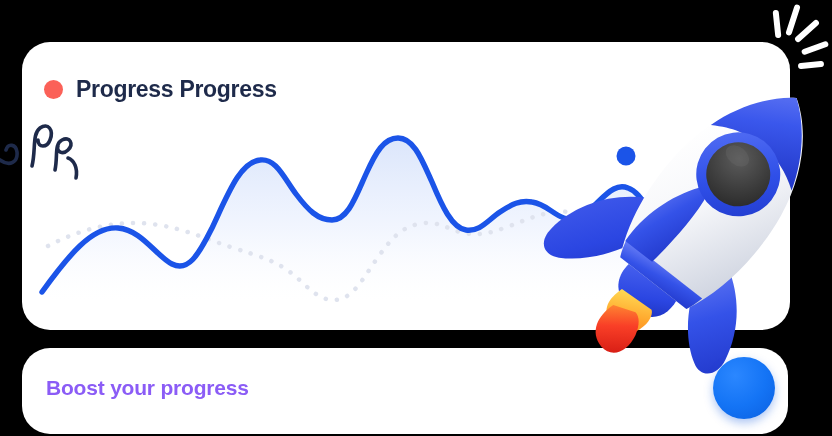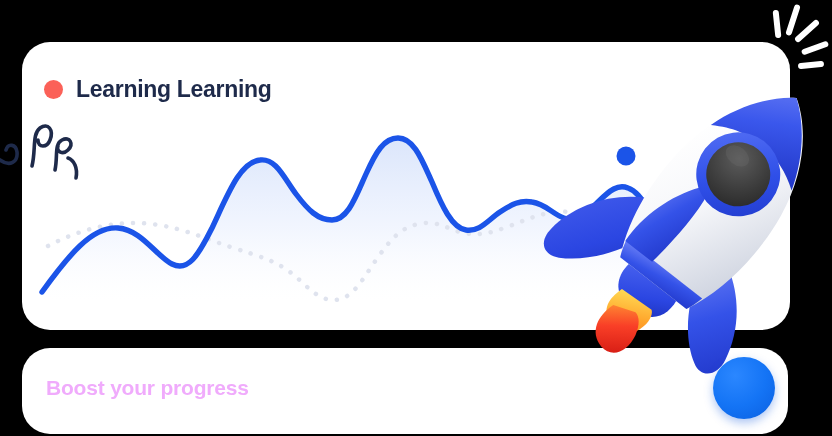--- a/index.html
+++ b/index.html
@@ -85,21 +85,21 @@
     width: 80px; height: 78px;
     z-index: 21;
   }
 
   
   #boost-title {
     position: absolute;
     left: 46px; top: 376px;
     font-size: 21px;
     font-weight: bold;
-    color: #f0abfc;
+    color: #8b5cf6;
     letter-spacing: -0.2px;
     z-index: 6;
     white-space: nowrap;
   }
   #boost-action {
     position: absolute;
     left: 713px; top: 357px;
     width: 62px; height: 62px;
     border-radius: 50%;
     background: radial-gradient(circle at 36% 30%, #2b87ff 0%, #1474f5 52%, #0a5fe0 100%);
@@ -177,21 +177,21 @@
                C 556,180 564,172 576,160
                C 588,148 596,142 606,146
                C 618,150 624,166 636,180
                C 646,192 654,196 664,196"></path>
 
       <circle cx="604" cy="114" r="9.5" fill="#1b54e8"></circle>
     </svg>
 
     <div id="card-header">
       <span id="status-dot"></span>
-      <span id="card-title">Learning Learning</span>
+      <span id="card-title">Progress Progress</span>
     </div>
   </div>
 
   <svg id="doodle-svg" viewBox="0 0 96 88">
     <g fill="none" stroke="#1e2a4a" stroke-width="3.6" stroke-linecap="round" stroke-linejoin="round">
       <path d="M2,4 C -8,22 -6,46 8,56 C 18,63 26,58 25,48 C 24,40 16,39 14,46"></path>
       <path d="M40,62 C 44,46 40,30 48,24 C 56,18 62,26 58,36 C 55,44 46,44 46,36"></path>
       <path d="M63,66 C 66,52 62,40 70,36 C 78,32 82,40 76,46 C 71,51 64,48 66,42"></path>
       <path d="M76,54 C 82,56 86,64 84,74"></path>
     </g>

